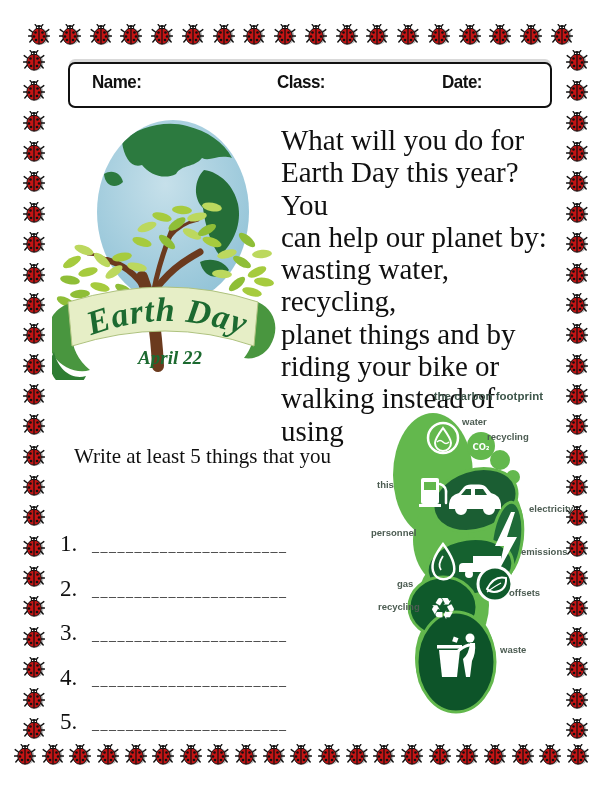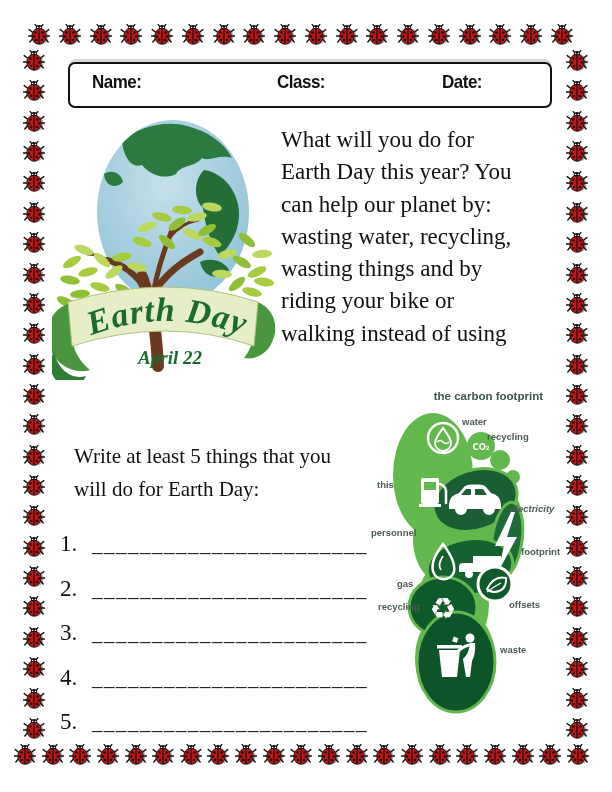--- a/index.html
+++ b/index.html
@@ -23,42 +23,42 @@
   .hdr-label{position:absolute;top:9px;font-family:"Liberation Sans",sans-serif;
     font-weight:700;font-size:17px;letter-spacing:-0.5px;color:#111;transform:scaleY(1.08);}
   #hdr-name{left:22px;}
   #hdr-class{left:207px;}
   #hdr-date{left:372px;}
   .hdr-zone{position:absolute;top:4px;height:38px;width:110px;}
 
   #logo{position:absolute;left:52px;top:112px;width:225px;height:268px;}
 
   #intro{position:absolute;left:281px;top:124px;width:280px;
-    font-size:23px;line-height:32.3px;color:#101010;}
+    font-size:29px;line-height:32.3px;color:#101010;}
   #prompt{position:absolute;left:74px;top:440px;width:330px;
     font-size:21px;line-height:33px;color:#101010;}
 
   #todo-list{position:absolute;left:60px;top:531px;width:330px;list-style:none;}
   #todo-list li{height:29px;margin-bottom:15.5px;white-space:nowrap;}
   .li-num{display:inline-block;width:24px;font-size:23px;color:#101010;}
-  .li-blank{font-size:21px;letter-spacing:1.5px;color:#101010;margin-left:4px;}
+  .li-blank{font-size:14px;letter-spacing:1.5px;color:#101010;margin-left:4px;}
 
   #footprint-svg{position:absolute;left:383px;top:400px;width:192px;height:320px;}
   #fp-title{position:absolute;left:391px;top:390px;width:152px;text-align:right;
     font-family:"Liberation Sans",sans-serif;font-weight:700;font-size:11.5px;color:#3d564a;}
   .fp-label{position:absolute;font-family:"Liberation Sans",sans-serif;font-weight:600;
     font-size:9.5px;color:var(--lbl);}
   #lbl-water{left:462px;top:416px;}
   #lbl-emissions{left:487px;top:431px;}
   #lbl-fuel{left:377px;top:479px;}
-  #lbl-electricity{left:510px;top:503px;font-style:italic;}
+  #lbl-electricity{left:529px;top:503px;}
   #lbl-personnel{left:371px;top:527px;}
   #lbl-transport{left:521px;top:546px;}
   #lbl-gas{left:397px;top:562px;margin-top:16px;}
-  #lbl-offsets{left:509px;top:587px;margin-top:12px;}
+  #lbl-offsets{left:509px;top:587px;}
   #lbl-recycling{left:378px;top:601px;}
   #lbl-waste{left:500px;top:644px;}
 </style>
 </head>
 <body>
 
 <div id="page">
 
   <div id="bugs-top" class="bug-row">
   <span class="bug">
@@ -2616,28 +2616,27 @@
       </text>
       <text x="118" y="252" text-anchor="middle" font-family="Liberation Serif,serif" font-style="italic" font-weight="700" font-size="19" fill="#1c6a30">April 22</text>
     </g>
   </svg>
 
   <div id="intro">
     <div>What will you do for</div>
     <div>Earth Day this year? You</div>
     <div>can help our planet by:</div>
     <div>wasting water, recycling,</div>
-    <div>wasting things and by</div>
+    <div>planet things and by</div>
     <div>riding your bike or</div>
     <div>walking instead of using</div>
   </div>
 
   <div id="prompt">
     <div>Write at least 5 things that you</div>
-    <div>will do for Earth Day:</div>
   </div>
 
   <ul id="todo-list">
     <li>
       <span class="li-num">1.</span>
       <span class="li-blank">_______________________</span>
     </li>
     <li>
       <span class="li-num">2.</span>
       <span class="li-blank">_______________________</span>
@@ -2717,19 +2716,19 @@
       <path d="M30,9 q-7,2 -12,7" stroke="#fff" stroke-width="3" fill="none" stroke-linecap="round"></path>
       <rect x="14" y="1" width="5" height="5" transform="rotate(20 16 3)"></rect>
     </g>
   </svg>
 
   <span id="lbl-water" class="fp-label">water</span>
   <span id="lbl-emissions" class="fp-label">recycling</span>
   <span id="lbl-fuel" class="fp-label">this</span>
   <span id="lbl-electricity" class="fp-label">electricity</span>
   <span id="lbl-personnel" class="fp-label">personnel</span>
-  <span id="lbl-transport" class="fp-label">footprint</span>
+  <span id="lbl-transport" class="fp-label">emissions</span>
   <span id="lbl-gas" class="fp-label">gas</span>
   <span id="lbl-offsets" class="fp-label">offsets</span>
   <span id="lbl-recycling" class="fp-label">recycling</span>
   <span id="lbl-waste" class="fp-label">waste</span>
 
 </div>
 
 </body></html>

